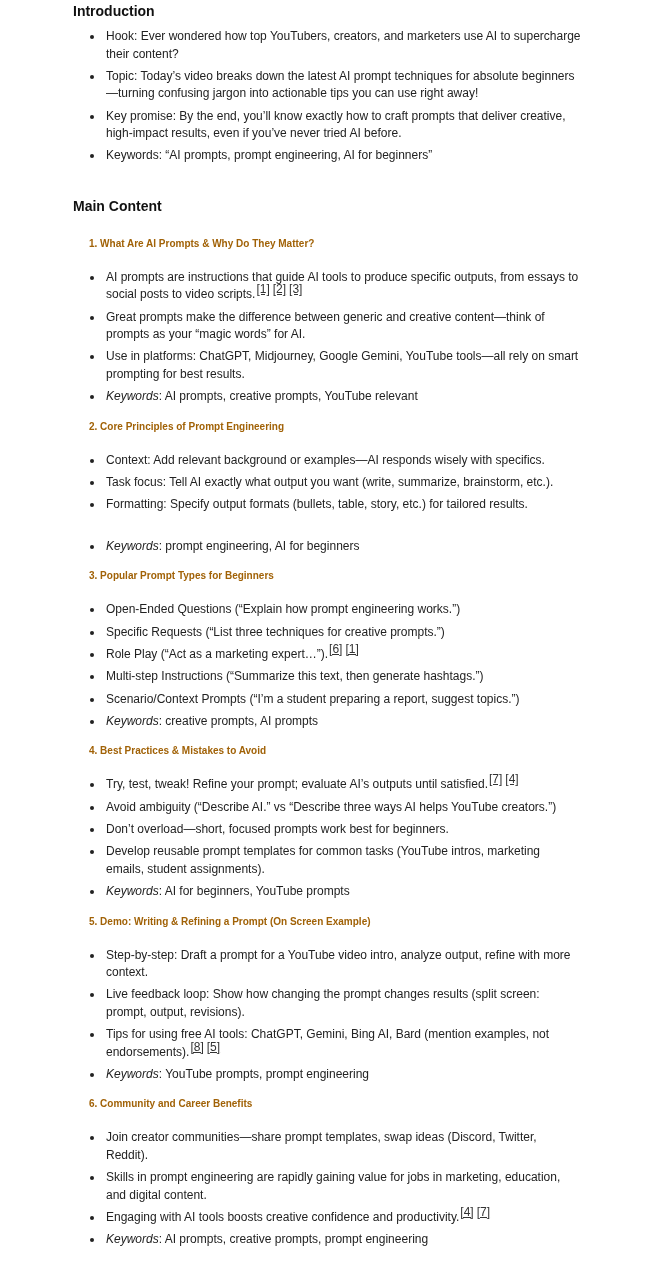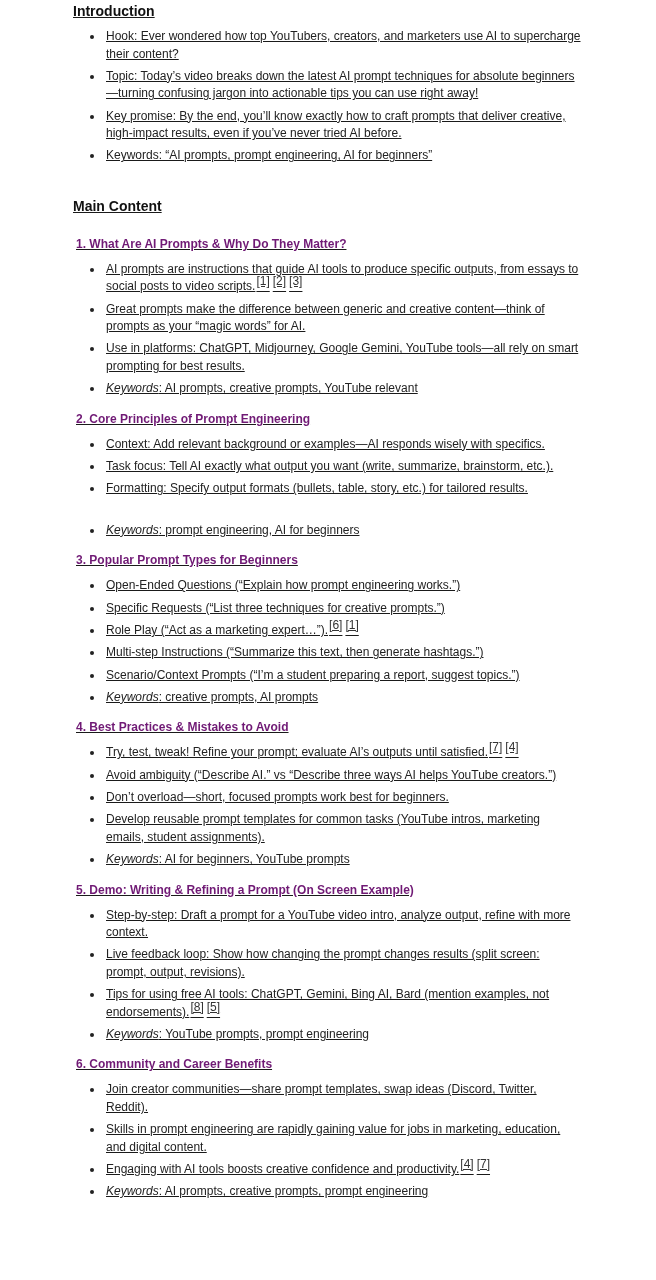--- a/index.html
+++ b/index.html
@@ -1,26 +1,26 @@
 <!DOCTYPE html>
 <html><head>
 <meta charset="utf-8">
 <style>
   html, body { margin: 0; padding: 0; background: #ffffff; }
   body {
     width: 656px; height: 1280px; overflow: hidden;
     font-family: "Liberation Sans", "DejaVu Sans", sans-serif;
     color: #1a1a1a;
   }
-  .doc { position: relative; padding: 0 0 0 73px; width: 520px; text-decoration: underline; }
+  .doc { position: relative; padding: 0 0 0 73px; width: 520px; }
   h2 {
     font-size: 14px; font-weight: 700; margin: 0; line-height: 18px; color: #111;
   }
   h3 {
-    font-size: 12px; font-weight: 700; margin: 3px; line-height: 18px; color: #701a75;
+    font-size: 10px; font-weight: 700; margin: 16px; line-height: 18px; color: #a16207;
   }
   ul { list-style: none; margin: 12px; padding: 0; }
   li {
     position: relative; padding-left: 21px;
     font-size: 12px; line-height: 17.5px; color: #222;
     margin-bottom: 4.8px;
   }
   li .bullet {
     position: absolute; left: 5px; top: 7px;
     width: 4px; height: 4px; border-radius: 50%; background: #222;

